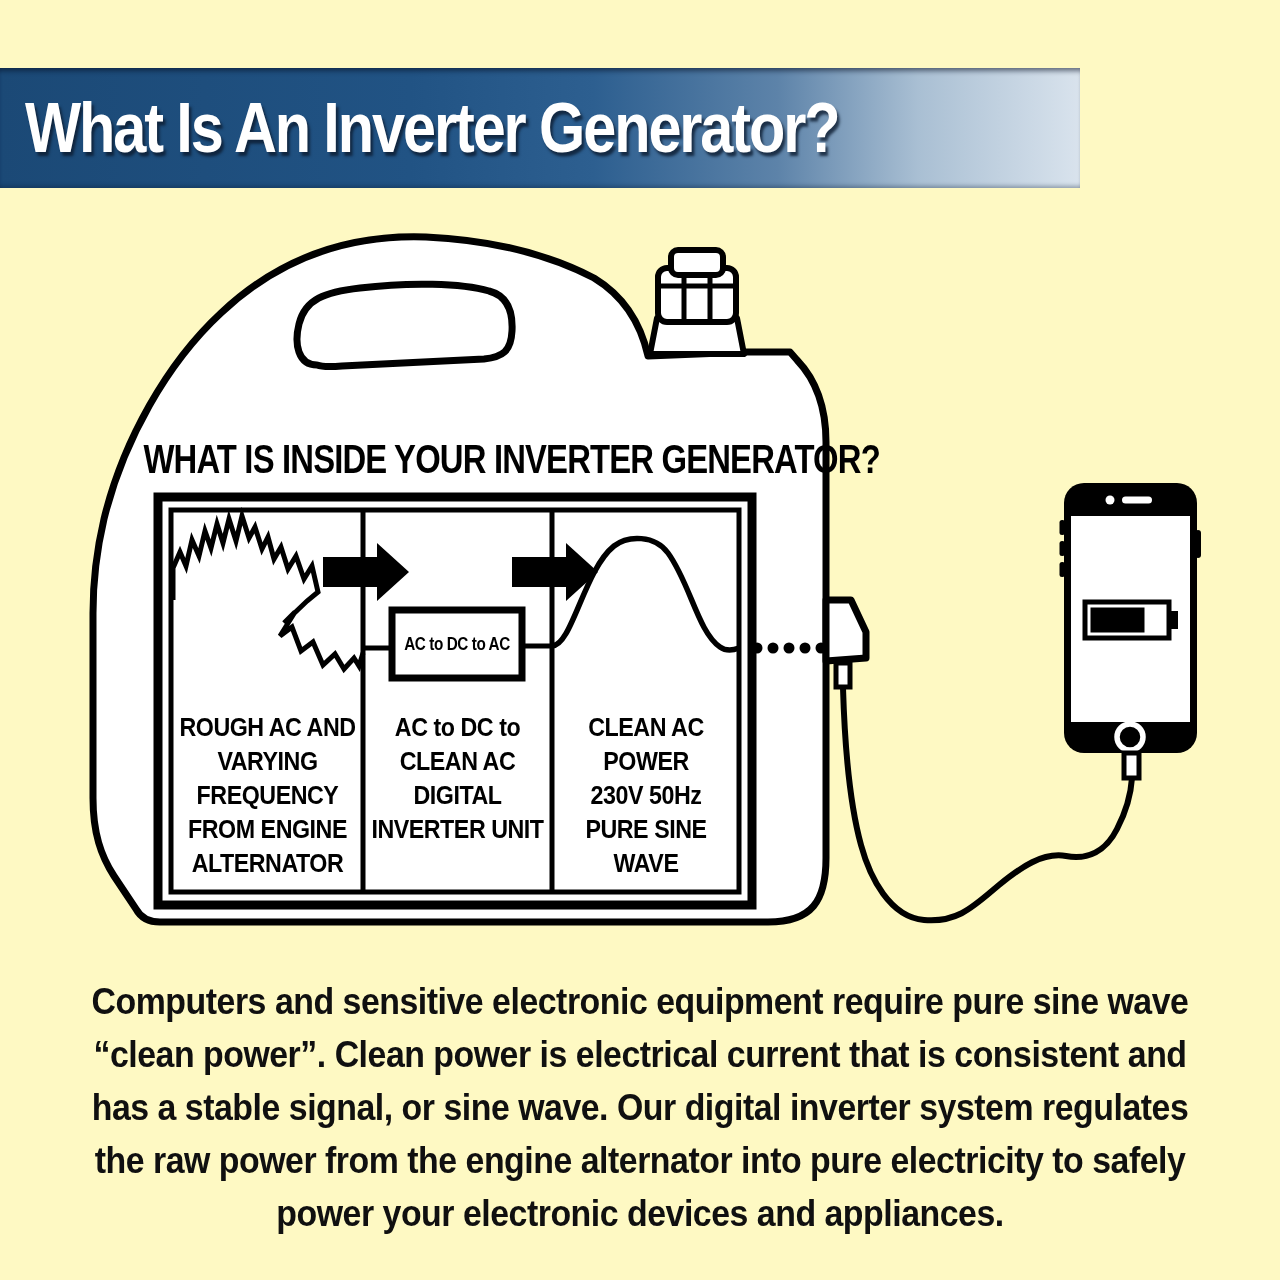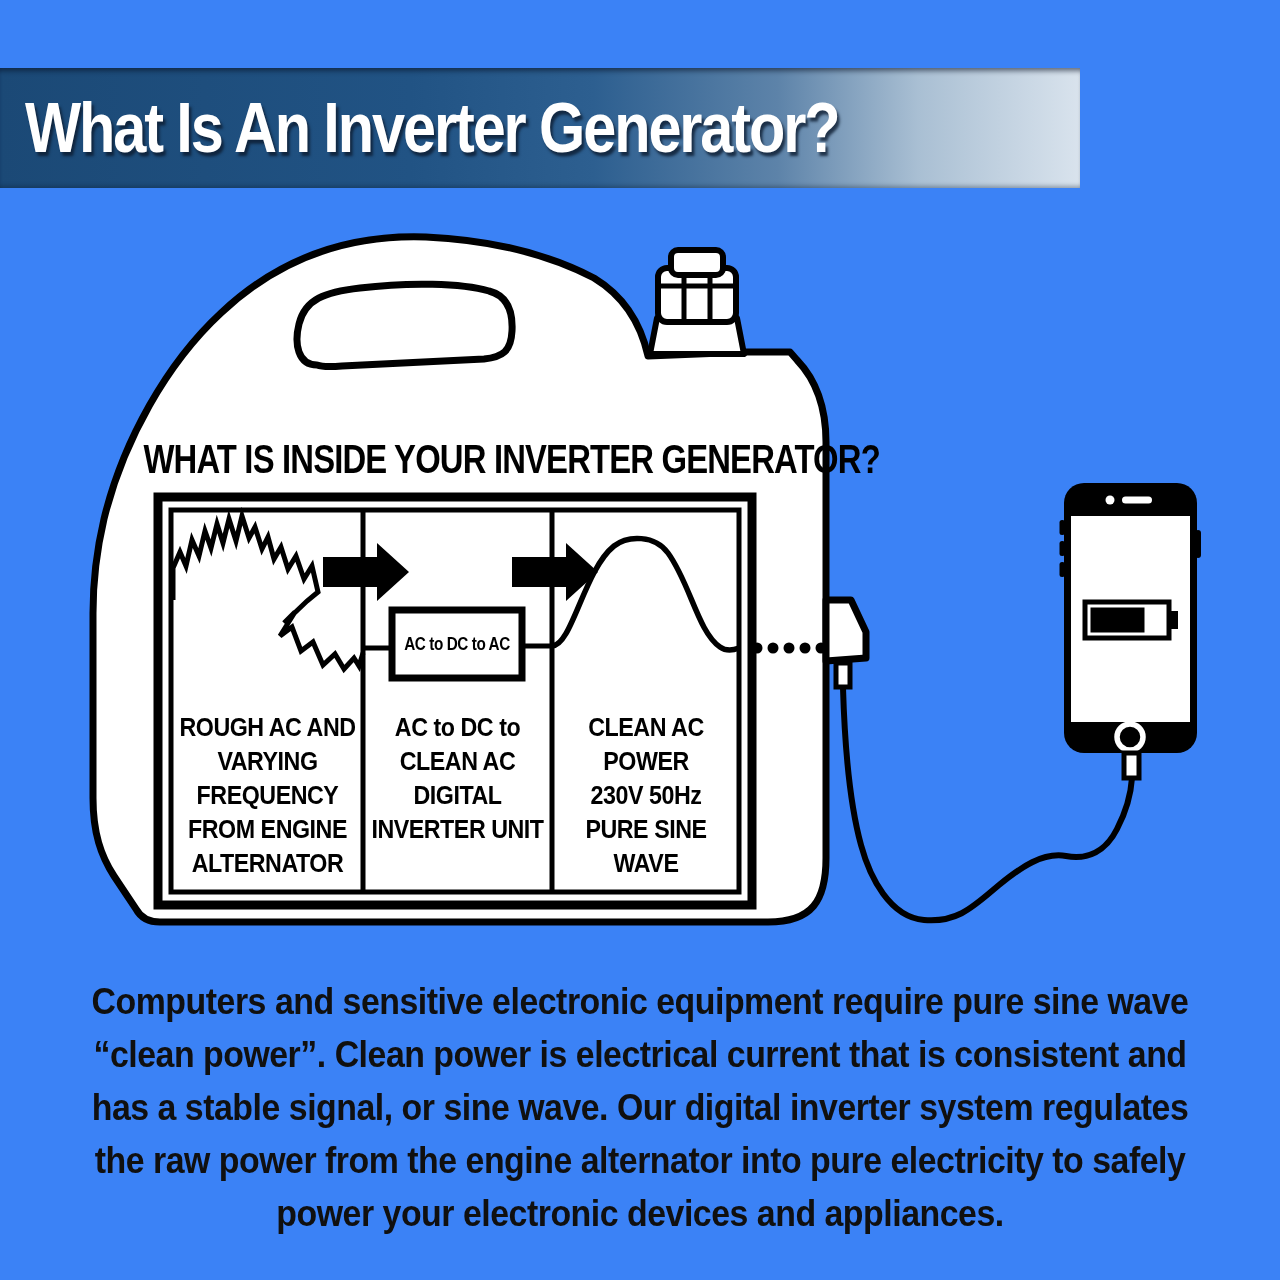--- a/index.html
+++ b/index.html
@@ -1,17 +1,17 @@
 <!DOCTYPE html>
 <html><head>
 <meta charset="utf-8">
 <style>
   html,body{margin:0;padding:0;background:#fff;}
   #stage{
-    position:relative;width:1280px;height:1280px;background:#3b82f6;overflow:hidden;
+    position:relative;width:1280px;height:1280px;background:#fef9c3;overflow:hidden;
     font-family:"Liberation Sans","DejaVu Sans",sans-serif;
   }
   #art{position:absolute;left:0;top:0;width:1280px;height:1280px;}
   
   .banner{
     position:absolute;left:0;top:68px;width:1080px;height:120px;
     background:linear-gradient(90deg,#1b4976 0%,#215384 38%,#2d5f90 55%,#5d83a9 72%,#a9bfd3 85%,#d9e3ed 100%);
     box-shadow:inset 0 6px 5px -3px rgba(5,15,35,.55), inset 0 -5px 4px -3px rgba(10,25,45,.35);
   }
   .banner-title{

